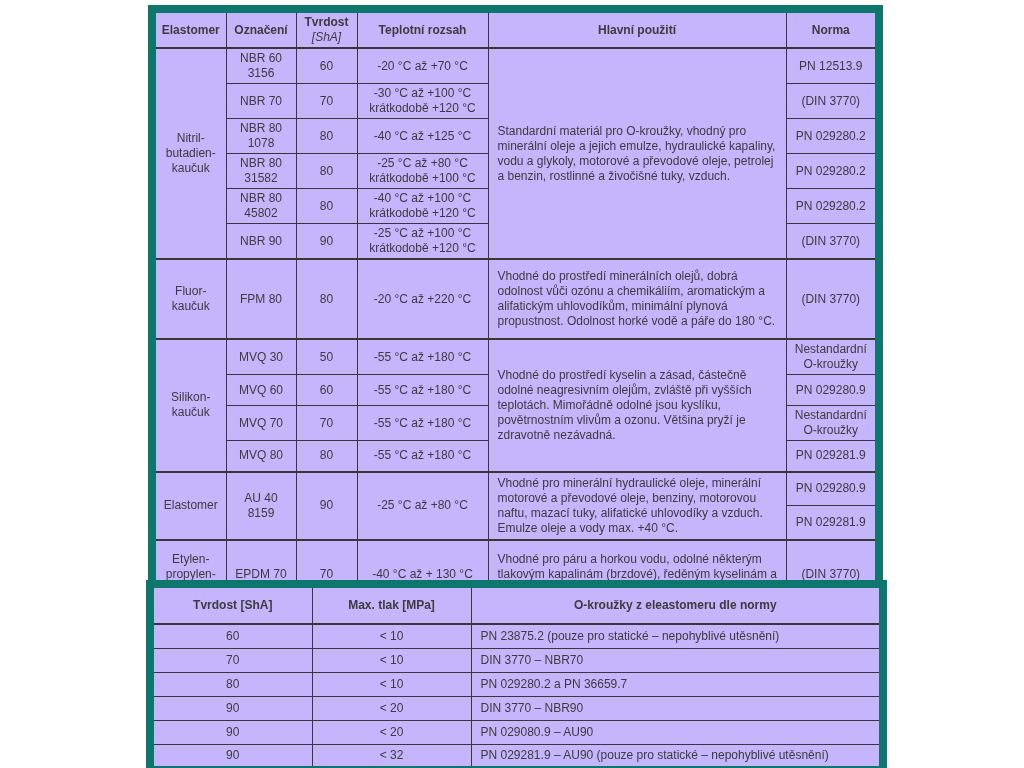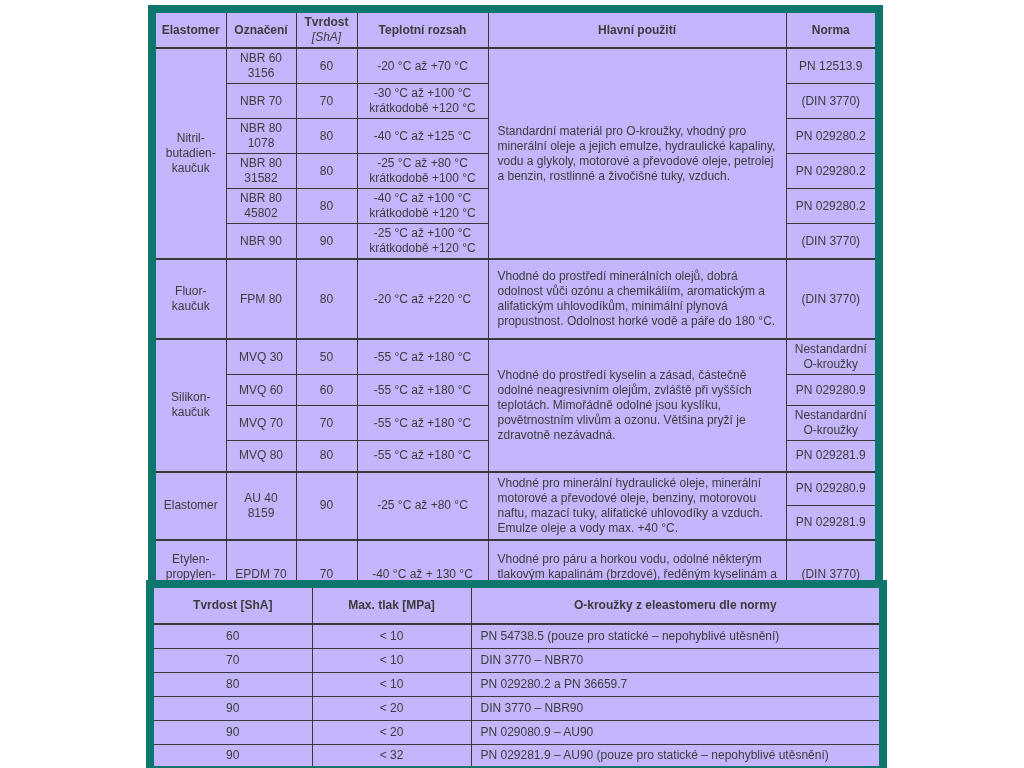--- a/index.html
+++ b/index.html
@@ -179,21 +179,21 @@
   </colgroup>
   <tbody>
       <tr class="head h40">
     <th>Tvrdost [ShA]</th>
     <th>Max. tlak [MPa]</th>
     <th>O-kroužky z eleastomeru dle normy</th>
   </tr>
   <tr class="h24">
     <td>60</td>
     <td>&lt; 10</td>
-    <td class="usage">PN 54738.5 (pouze pro statické – nepohyblivé utěsnění)</td>
+    <td class="usage">PN 23875.2 (pouze pro statické – nepohyblivé utěsnění)</td>
   </tr>
   <tr class="h24">
     <td>70</td>
     <td>&lt; 10</td>
     <td class="usage">DIN 3770 – NBR70</td>
   </tr>
   <tr class="h24">
     <td>80</td>
     <td>&lt; 10</td>
     <td class="usage">PN 029280.2 a PN 36659.7</td>

